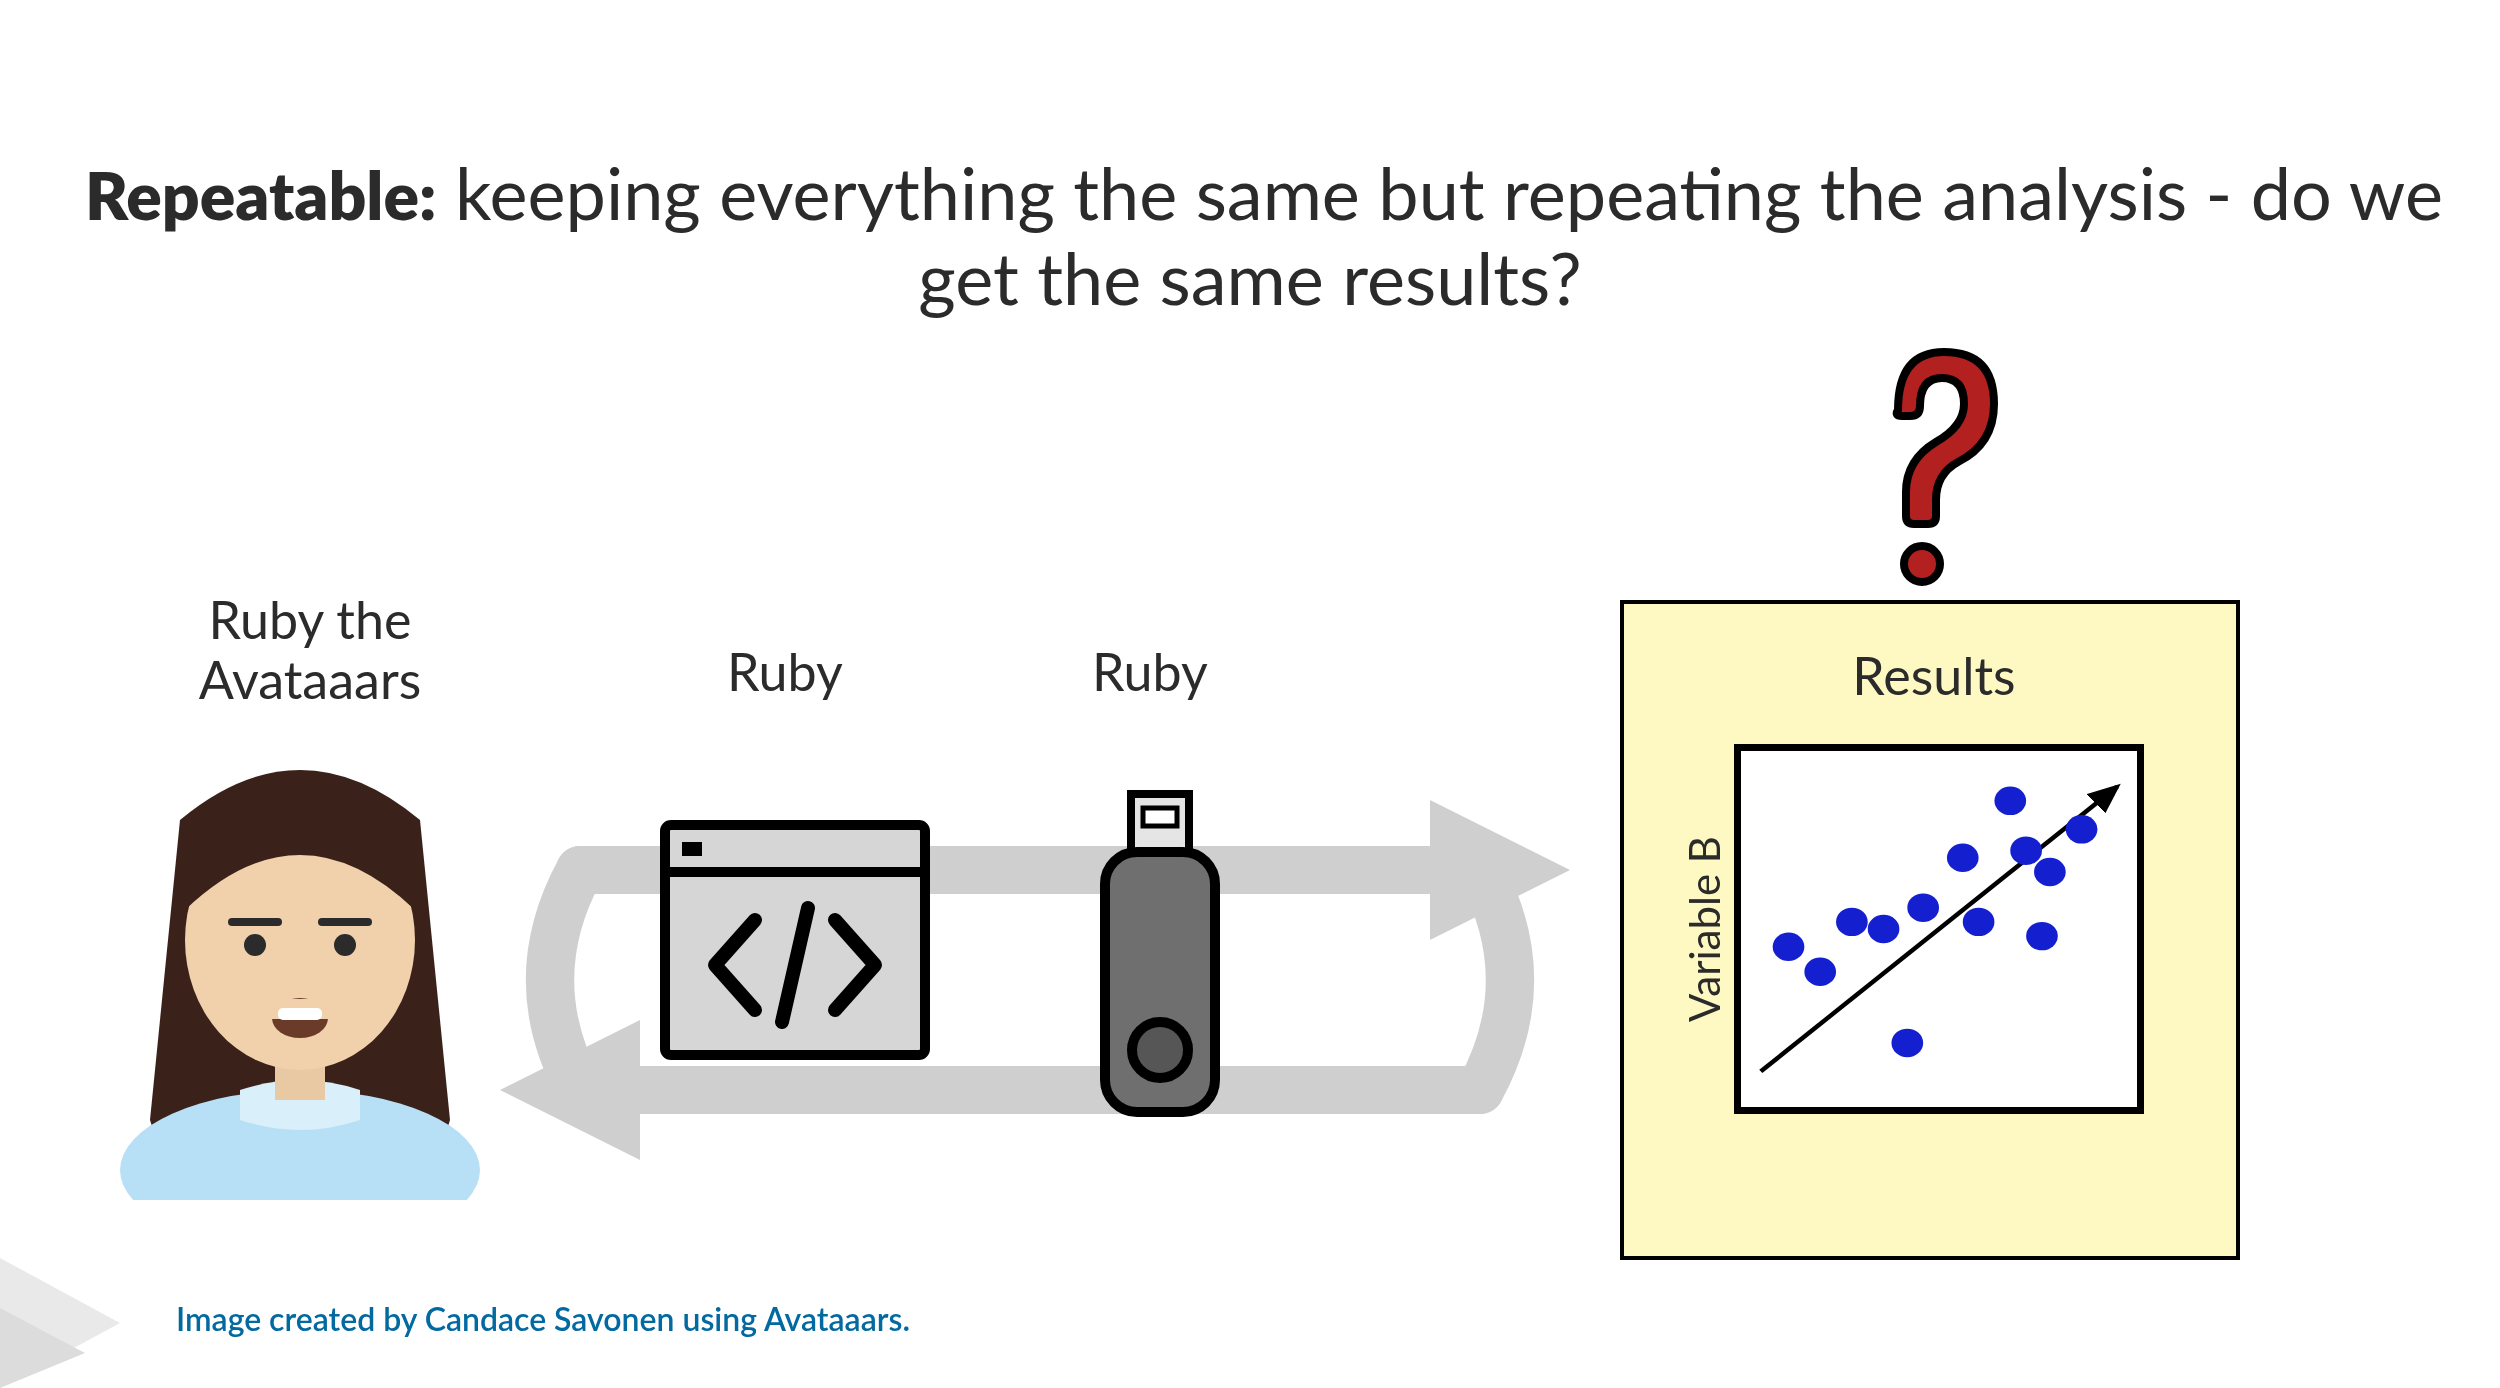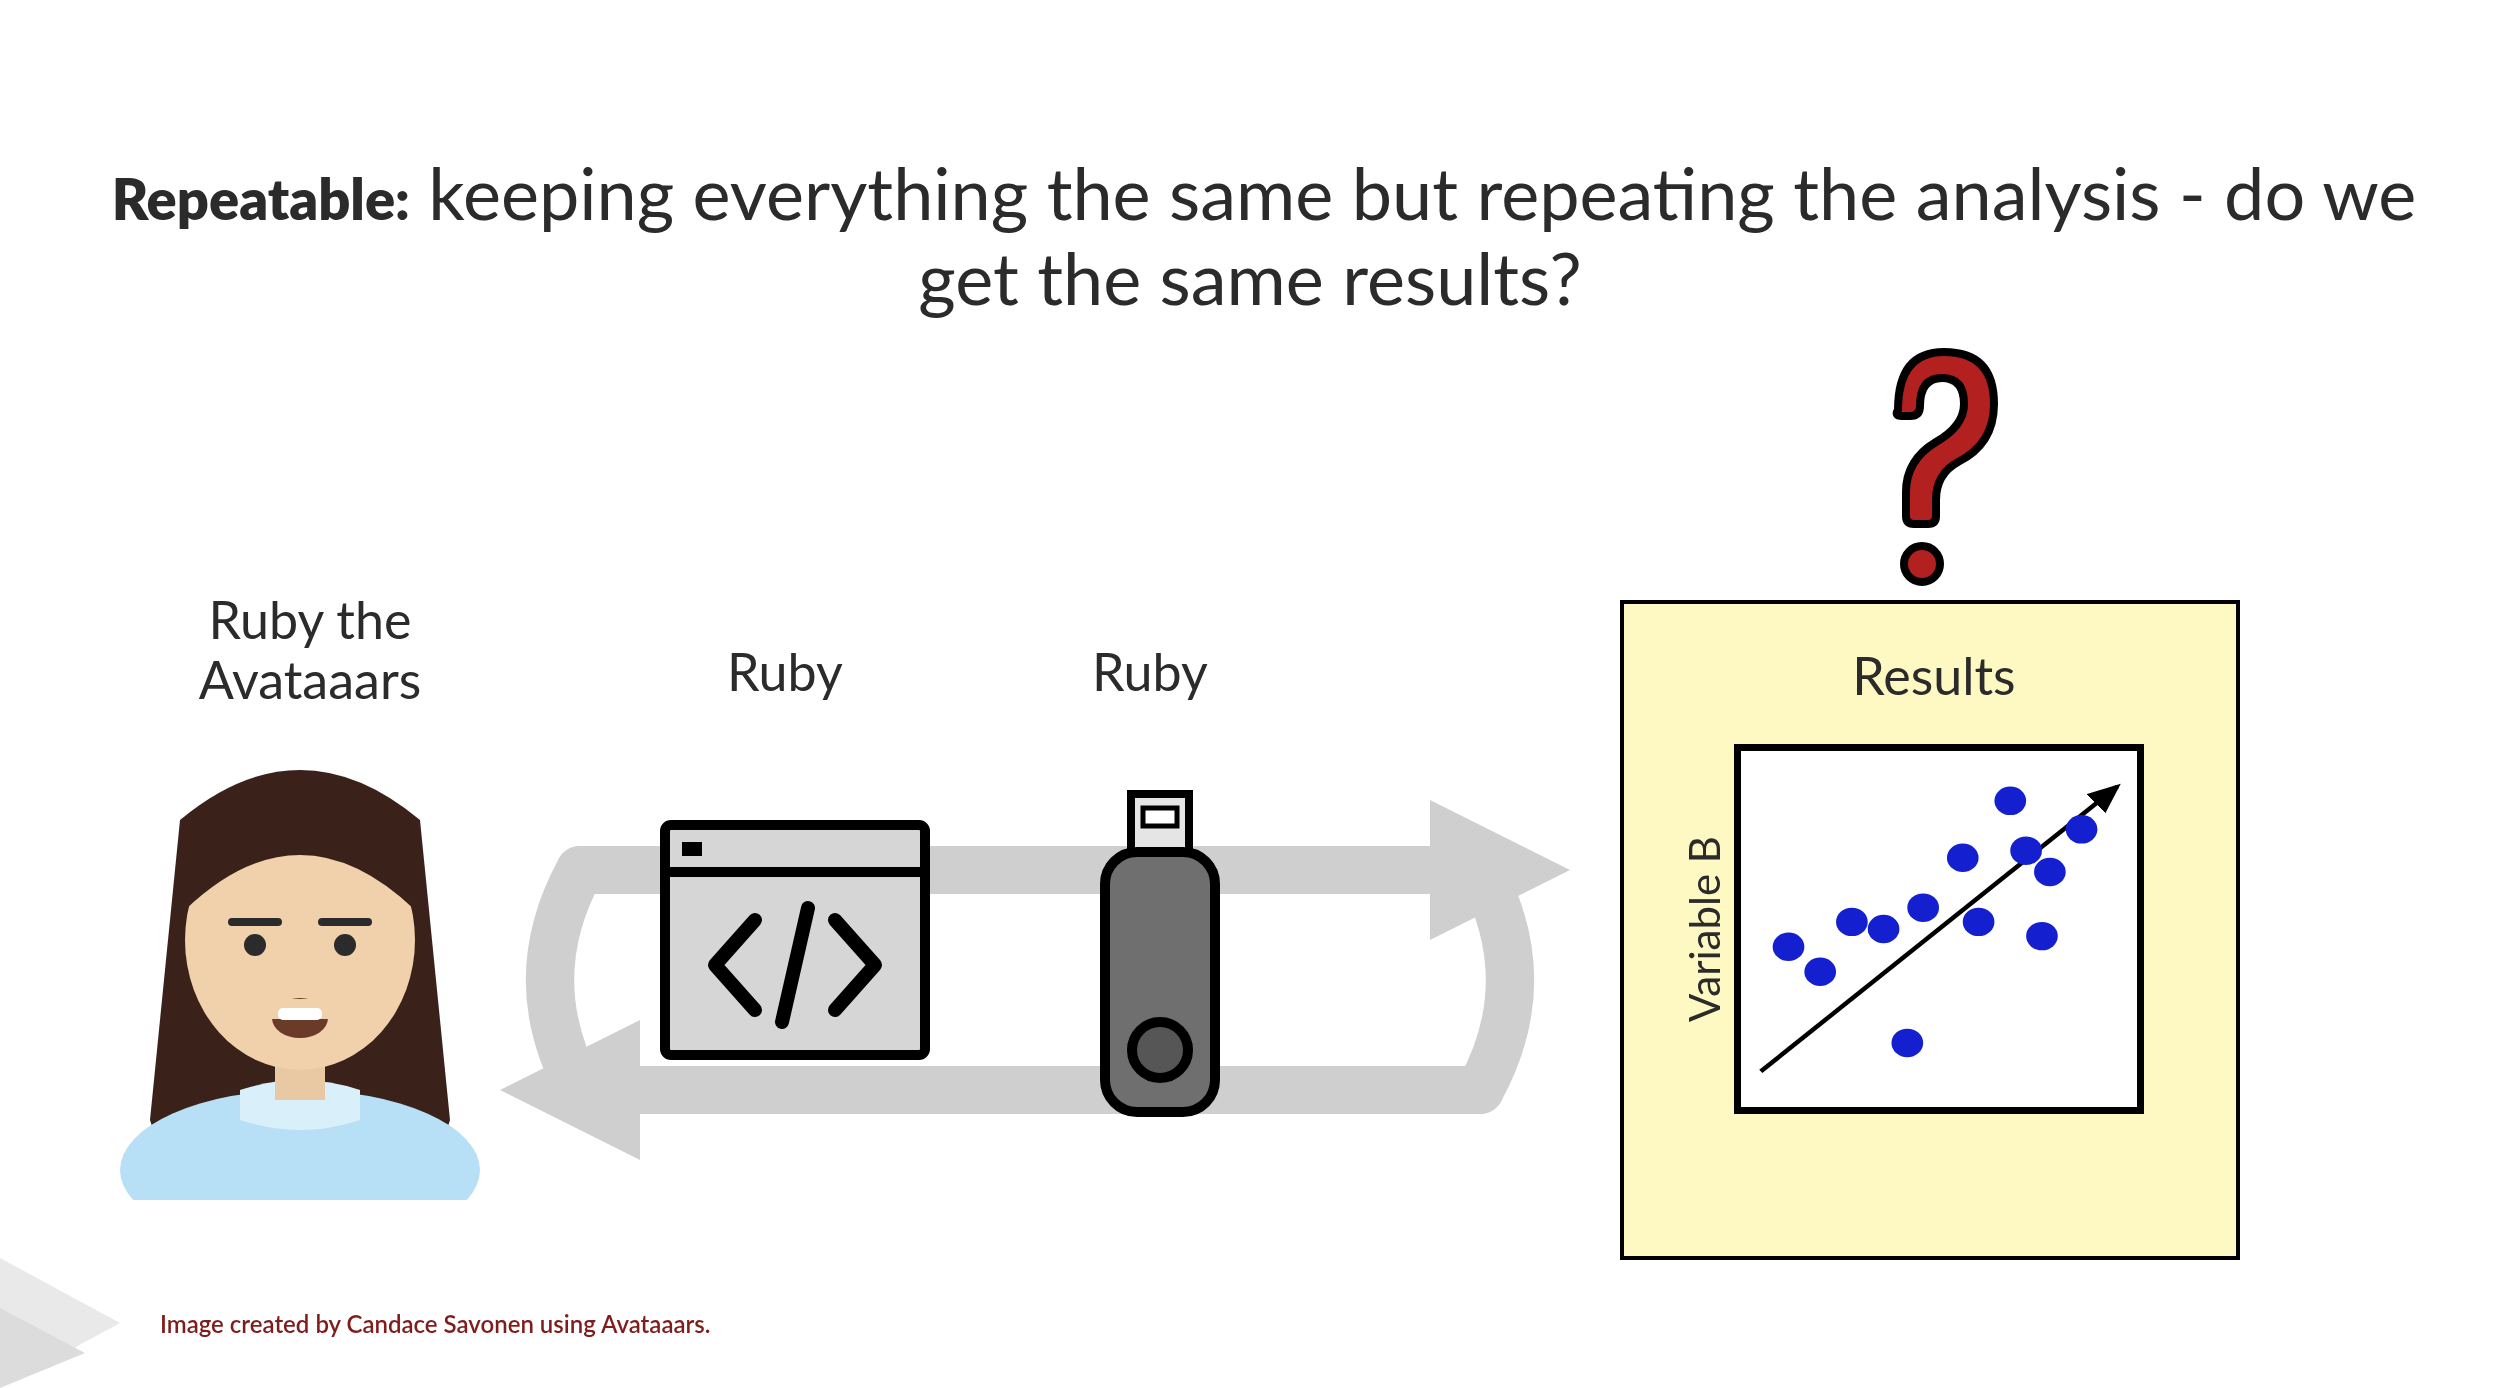--- a/index.html
+++ b/index.html
@@ -15,21 +15,21 @@
   .title {
     position: absolute;
     top: 150px;
     left: 50px;
     width: 2400px;
     font-size: 72px;
     line-height: 1.18;
     text-align: center;
     color: #2b2b2b;
   }
-  .title .bold { font-weight: 800; font-size: 56px; margin-left: 28px; }
+  .title .bold { font-weight: 800; font-size: 66px; margin-left: 28px; }
   .label {
     position: absolute;
     font-size: 52px;
     color: #2b2b2b;
     text-align: center;
   }
   .researcher-label { top: 590px; left: 130px; width: 360px; line-height: 1.15; }
   .code-label       { top: 640px; left: 635px; width: 300px; }
   .data-label       { top: 640px; left: 1000px; width: 300px; }
   .results-label    { top: 655px; left: 1640px; width: 580px; }
@@ -85,24 +85,24 @@
     left: 110px;
     width: 410px;
     text-align: center;
     font-size: 42px;
   }
 
   
   .credit {
     position: absolute;
     bottom: 50px;
-    left: 160px;
-    font-size: 24px;
+    left: 176px;
+    font-size: 32px;
     font-weight: 600;
-    color: #7f1d1d;
+    color: #0369a1;
   }
 
   
   .corner {
     position: absolute;
     bottom: 0; left: 0;
     width: 180px; height: 130px;
   }
 </style>
 </head>

